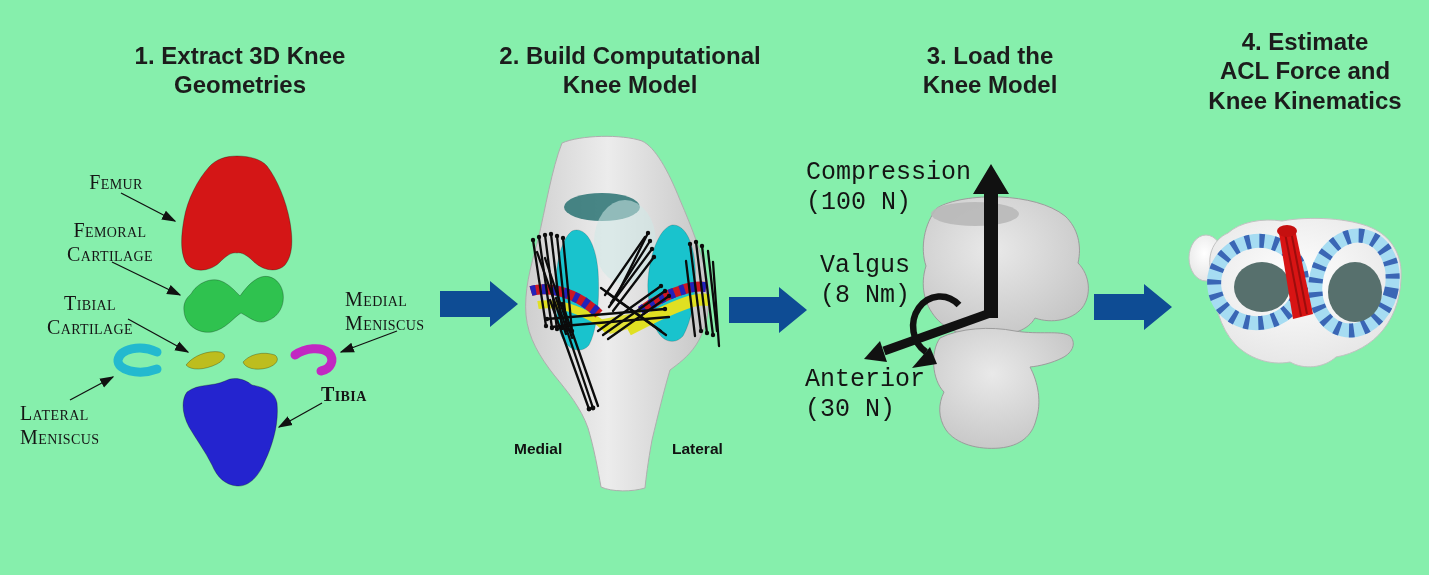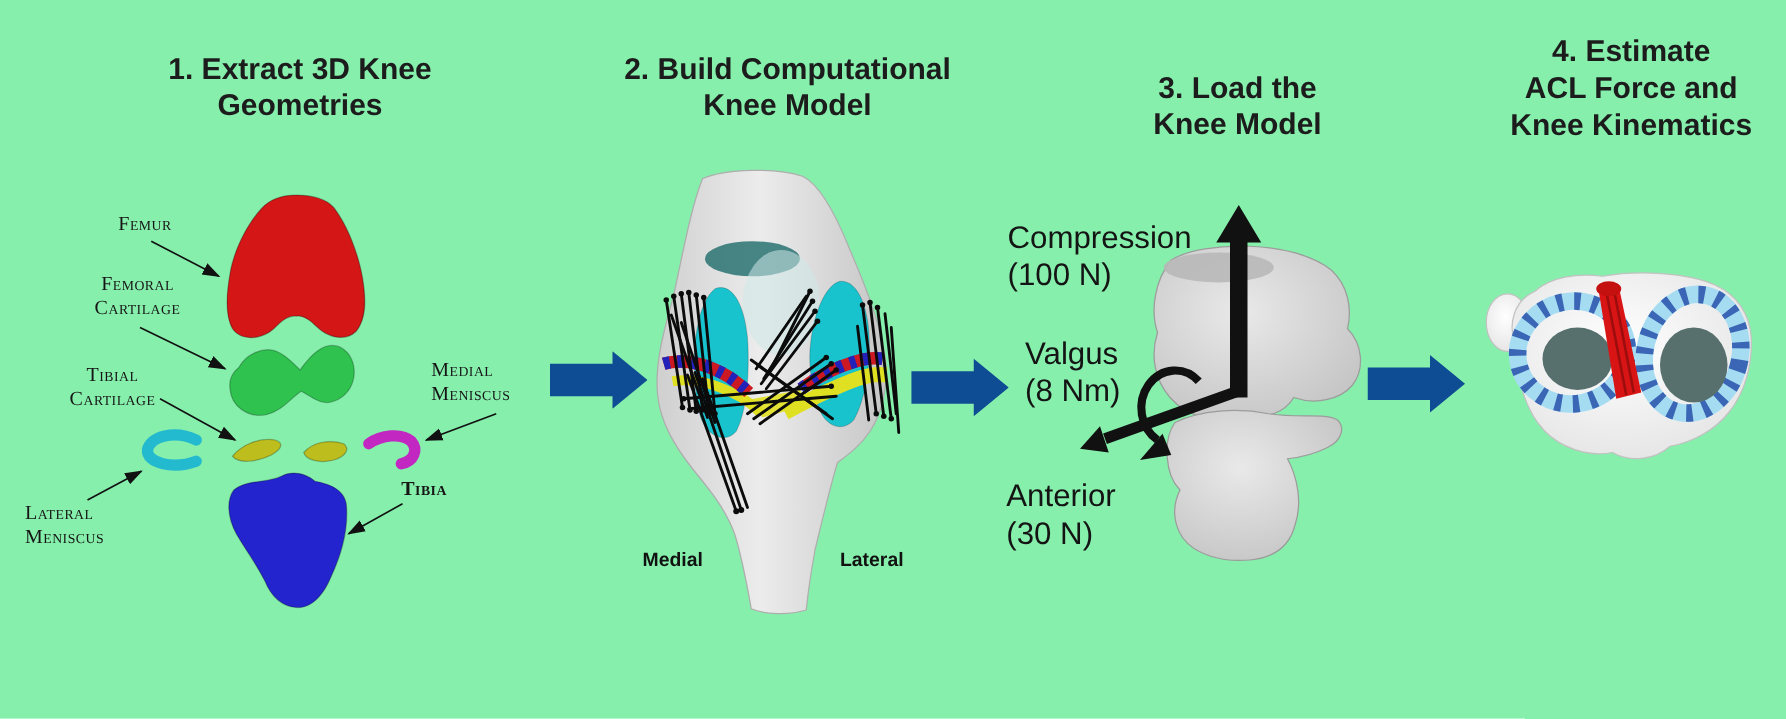--- a/index.html
+++ b/index.html
@@ -2,38 +2,38 @@
 <html><head>
 <meta charset="utf-8">
 <style>
   html,body{margin:0;padding:0;background:#ffffff;}
   #canvas{position:relative;width:1429px;height:575px;background:#86efac;overflow:hidden;
           font-family:"Liberation Sans",sans-serif;}
   .abs{position:absolute;}
   .step-title{position:absolute;font-family:"Liberation Sans",sans-serif;font-weight:bold;
               font-size:24px;line-height:1.22;color:#1c1c1c;text-align:center;white-space:pre-line;}
   .anat-label{position:absolute;font-family:"Liberation Serif",serif;font-variant:small-caps;
-              font-size:16px;line-height:1.18;color:#151515;white-space:pre-line;letter-spacing:.4px;}
+              font-size:20px;line-height:1.18;color:#151515;white-space:pre-line;letter-spacing:.4px;}
   .center{text-align:center;}
-  .load-label{position:absolute;font-family:Liberation Sans, sans-serif;font-size:25px;
-              line-height:1.18;color:#141414;white-space:pre-line;margin-top:18px;}
+  .load-label{position:absolute;font-family:Liberation Mono, monospace;font-size:25px;
+              line-height:1.18;color:#141414;white-space:pre-line;}
   .side-label{position:absolute;font-family:"Liberation Sans",sans-serif;font-weight:bold;
               font-size:15.5px;color:#111;}
   svg{display:block;}
 </style>
 </head>
 <body>
 
 <div id="canvas">
 
   <div class="step-title" style="left:90px;top:41px;width:300px;">1. Extract 3D Knee
 Geometries</div>
   <div class="step-title" style="left:445px;top:41px;width:370px;">2. Build Computational
 Knee Model</div>
-  <div class="step-title" style="left:855px;top:41px;width:270px;margin-top:15px;">3. Load the
+  <div class="step-title" style="left:855px;top:41px;width:270px;">3. Load the
 Knee Model</div>
   <div class="step-title" style="left:1180px;top:27px;width:250px;">4. Estimate
 ACL Force and
 Knee Kinematics</div>
 
   <svg class="abs" style="left:0;top:125px;" width="480" height="385" viewBox="0 125 480 385">
     <defs>
       <marker id="ah" viewBox="0 0 10 10" refX="9" refY="5" markerWidth="11" markerHeight="11" orient="auto">
         <path d="M0,1.5 L10,5 L0,8.5 z" fill="#111"></path>
       </marker>

